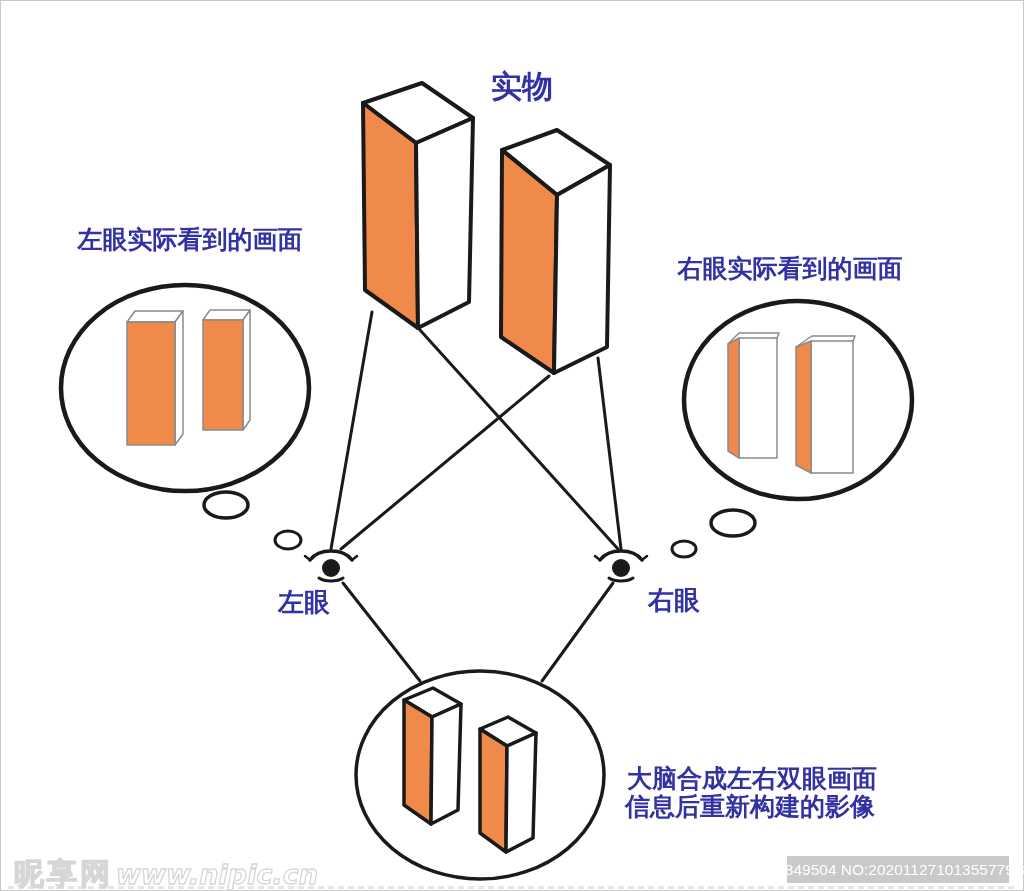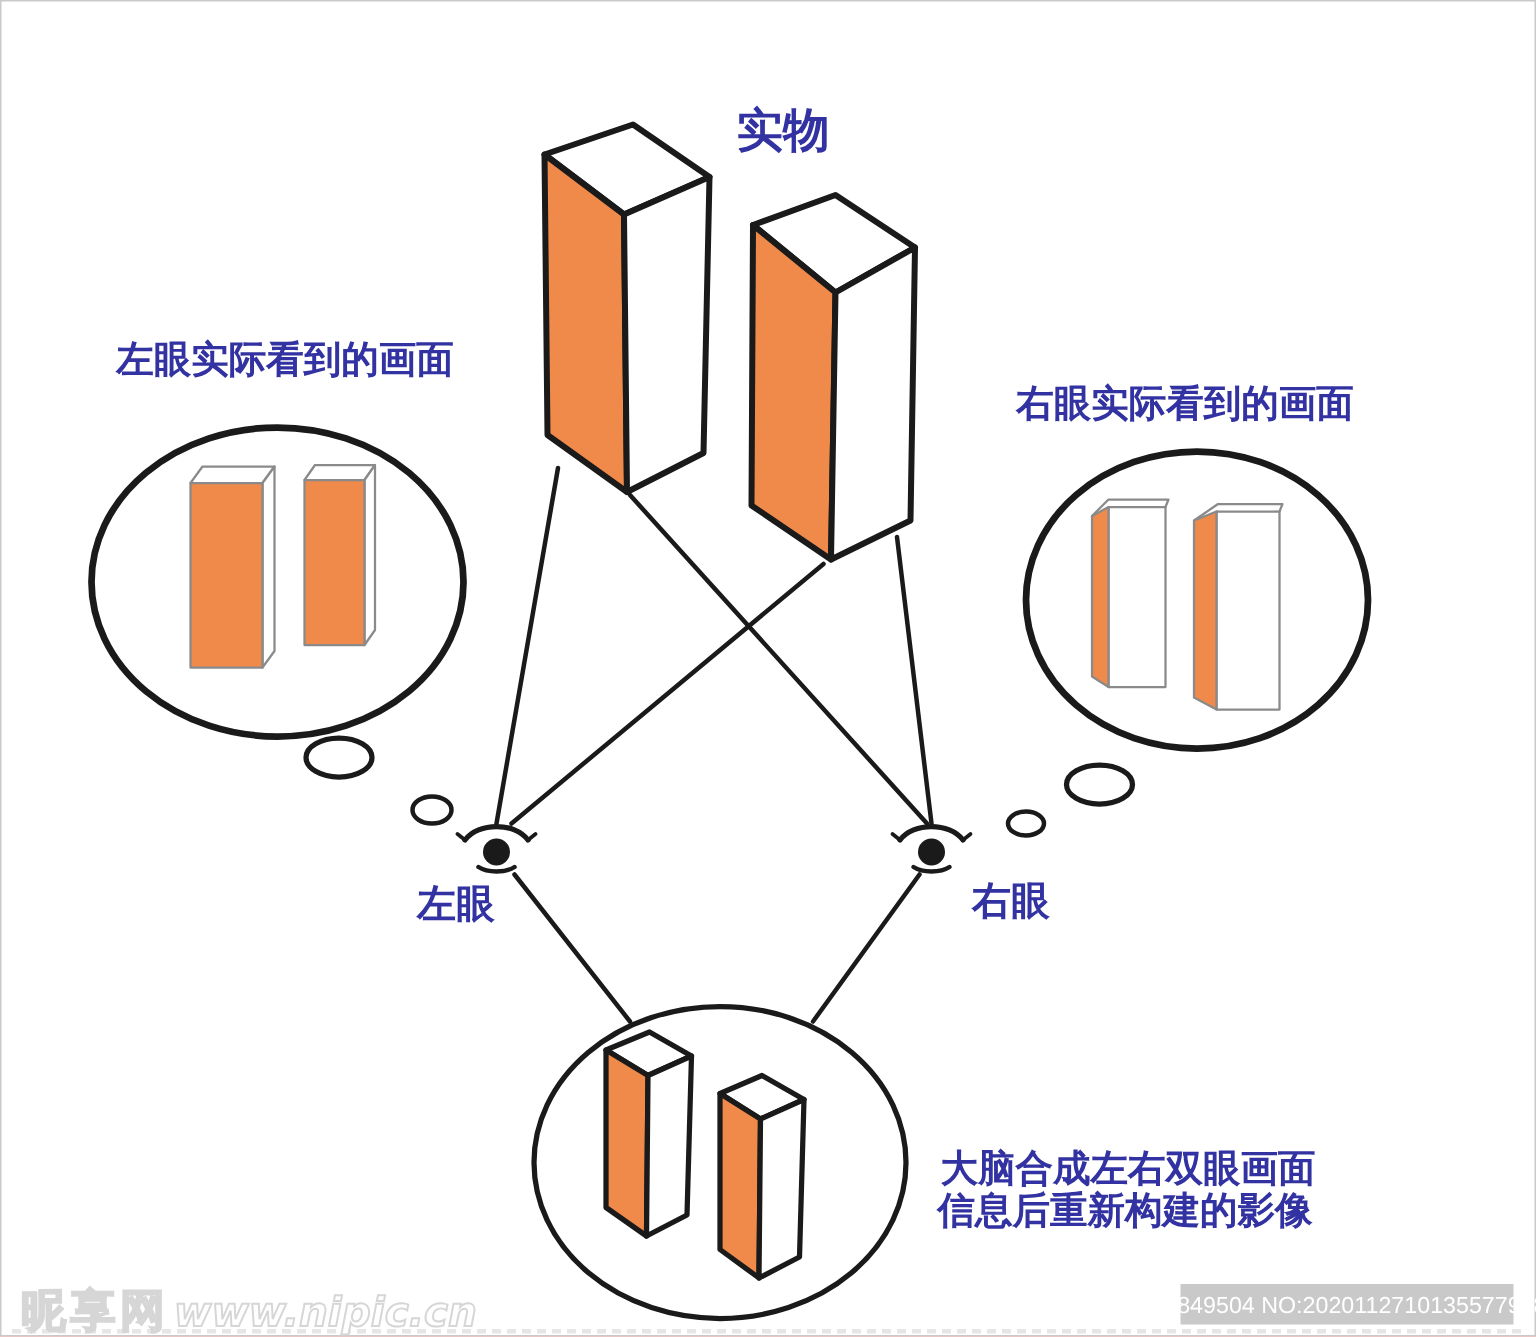--- a/index.html
+++ b/index.html
@@ -1,19 +1,19 @@
 <!DOCTYPE html>
 <html><head>
 <meta charset="utf-8">
 <style>
   html,body{margin:0;padding:0;background:#ffffff;}
   .stage{
     position:relative;
     width:1024px;height:891px;
-    background:#b91c1c;
+    background:#bef264;
     overflow:hidden;
     font-family:"DejaVu Sans","Liberation Sans",sans-serif;
   }
   svg{position:absolute;left:0;top:0;}
   .blue-label{
     fill:#3232A2;
     font-family:"DejaVu Sans","Liberation Sans",sans-serif;
     font-weight:bold;
   }
   .outline{stroke:#1A1A1A;stroke-linejoin:round;fill:#ffffff;}

